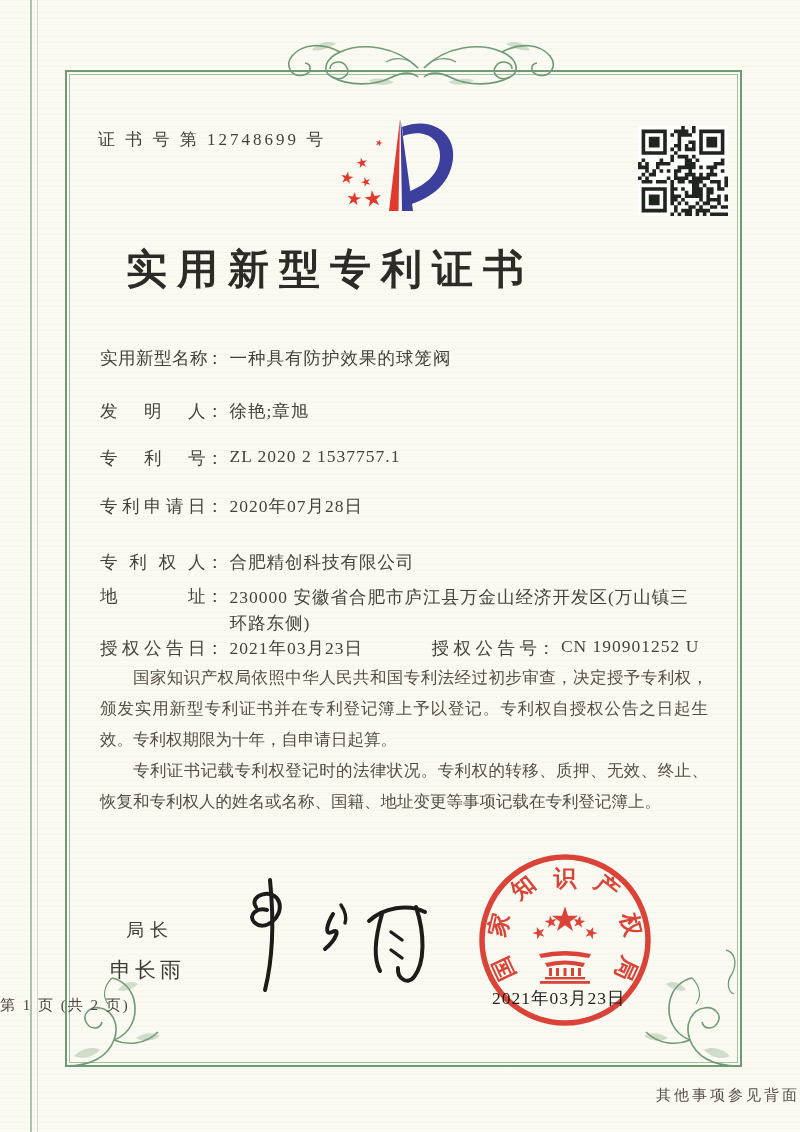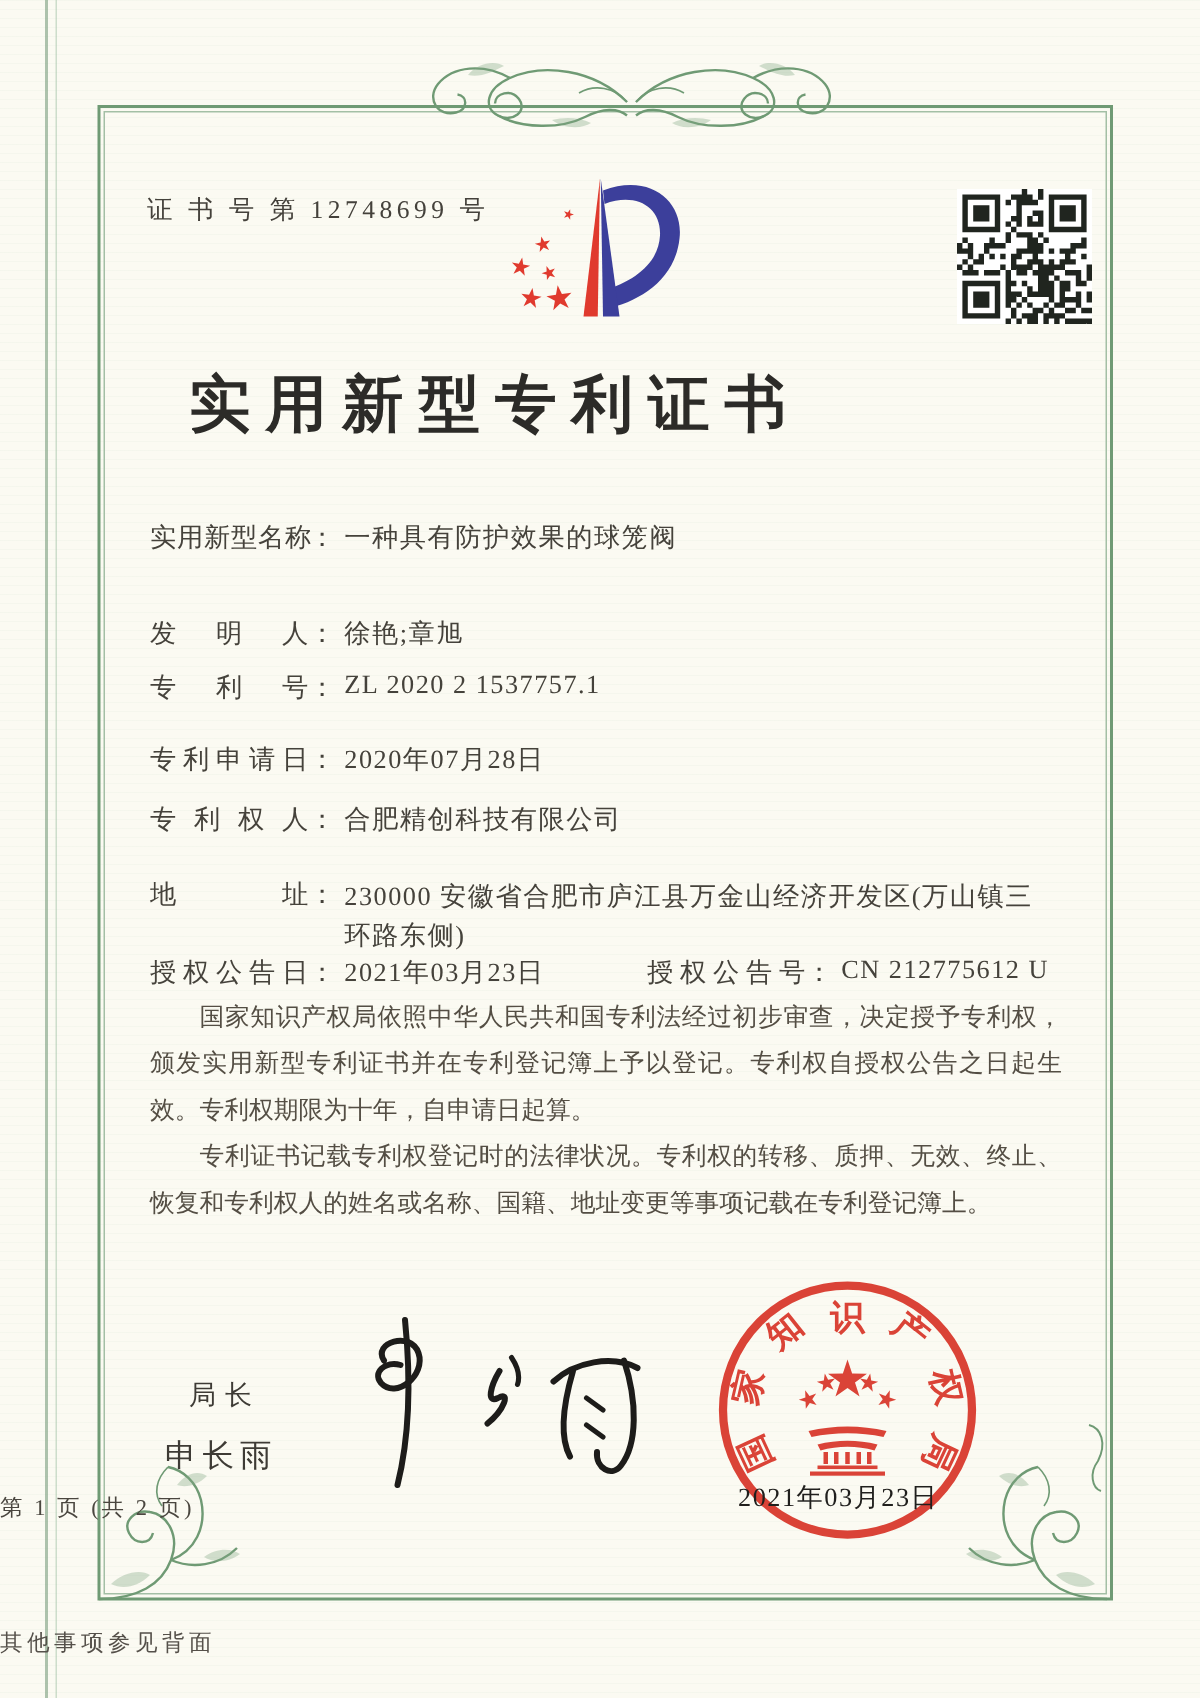--- a/index.html
+++ b/index.html
@@ -24,32 +24,32 @@
   .logo{position:absolute;left:336px;top:106px;width:130px;height:122px;}
   .qr{position:absolute;left:638px;top:126px;width:90px;height:90px;}
   .title{position:absolute;left:0;top:242px;width:660px;margin:0;text-align:center;
     font-size:41px;font-weight:600;letter-spacing:10px;color:#2c2b28;}
   .fields{position:absolute;left:100px;top:346px;width:620px;font-size:17.5px;color:#45423b;}
   .frow{position:absolute;left:0;white-space:nowrap;}
   .flabel{display:inline-block;width:106px;text-align:justify;text-align-last:justify;letter-spacing:.5px;vertical-align:top;}
   .fcolon{display:inline-block;vertical-align:top;margin-right:6px;}
   .fvalue{display:inline-block;vertical-align:top;letter-spacing:1px;}
   .fvalue.wrap{white-space:normal;width:470px;line-height:26px;}
-  .r-name{top:0;} .r-inv{top:64px;font-family:Liberation Serif, serif;} .r-pno{top:100px;} .r-fdate{top:148px;}
-  .r-patentee{top:188px;} .r-addr{top:238px;} .r-grant{top:290px;}
+  .r-name{top:0;} .r-inv{top:53px;font-family:Liberation Serif, serif;} .r-pno{top:100px;} .r-fdate{top:148px;}
+  .r-patentee{top:204px;} .r-addr{top:238px;} .r-grant{top:290px;}
   .pair2{margin-left:64px;}
   .body{position:absolute;left:100px;top:662px;width:608px;}
   .body p{margin:0;text-indent:2em;font-size:16.5px;line-height:31px;text-align:justify;color:#544e44;}
   .sig-title{position:absolute;left:110px;top:918px;font-size:18px;letter-spacing:6px;color:#3e3b35;margin-left:16px;}
   .sig-name{position:absolute;left:110px;top:956px;font-size:21px;letter-spacing:4px;color:#3e3b35;}
   .signature{position:absolute;left:212px;top:876px;width:230px;height:120px;}
   .seal{position:absolute;left:477px;top:852px;width:176px;height:176px;opacity:.95;}
   .seal-date{position:absolute;left:492px;top:986px;font-size:17.5px;letter-spacing:1px;color:#201f1d;z-index:5;}
   .page-info{position:absolute;left:0;top:996px;width:784px;text-align:left;font-size:15px;letter-spacing:2px;color:#4a463f;}
-  .back-note{position:absolute;left:0;top:1086px;width:800px;text-align:left;font-size:15px;letter-spacing:3px;color:#55504a;}
+  .back-note{position:absolute;left:0;top:1086px;width:800px;text-align:right;font-size:15px;letter-spacing:3px;color:#55504a;}
   .orn{position:absolute;pointer-events:none;}
   .orn path{fill:none;stroke:var(--border-green,#6f9a74);}
   .orn .lf{fill:rgba(128,165,132,.35);stroke:none;}
   .orn-top{left:278px;top:28px;width:286px;height:68px;}
   .orn-bl{left:52px;top:968px;width:118px;height:104px;}
   .orn-br{left:634px;top:948px;width:118px;height:124px;}
 </style>
 </head>
 <body>
 
@@ -143,21 +143,21 @@
       <span class="flabel">专利申请日</span><span class="fcolon">：</span><span class="fvalue">2020年07月28日</span>
     </div>
     <div class="frow r-patentee">
       <span class="flabel">专利权人</span><span class="fcolon">：</span><span class="fvalue">合肥精创科技有限公司</span>
     </div>
     <div class="frow r-addr">
       <span class="flabel">地址</span><span class="fcolon">：</span><span class="fvalue wrap">230000 安徽省合肥市庐江县万金山经济开发区(万山镇三环路东侧)</span>
     </div>
     <div class="frow r-grant">
       <span><span class="flabel">授权公告日</span><span class="fcolon">：</span><span class="fvalue">2021年03月23日</span></span>
-      <span class="pair2"><span class="flabel">授权公告号</span><span class="fcolon">：</span><span class="fvalue">CN 212775612 U</span></span>
+      <span class="pair2"><span class="flabel">授权公告号</span><span class="fcolon">：</span><span class="fvalue">CN 190901252 U</span></span>
     </div>
   </div>
 
   <div class="body">
     <p>国家知识产权局依照中华人民共和国专利法经过初步审查，决定授予专利权，颁发实用新型专利证书并在专利登记簿上予以登记。专利权自授权公告之日起生效。专利权期限为十年，自申请日起算。</p>
     <p>专利证书记载专利权登记时的法律状况。专利权的转移、质押、无效、终止、恢复和专利权人的姓名或名称、国籍、地址变更等事项记载在专利登记簿上。</p>
   </div>
 
   <div class="sig-title">局长</div>
   <div class="sig-name">申长雨</div>

